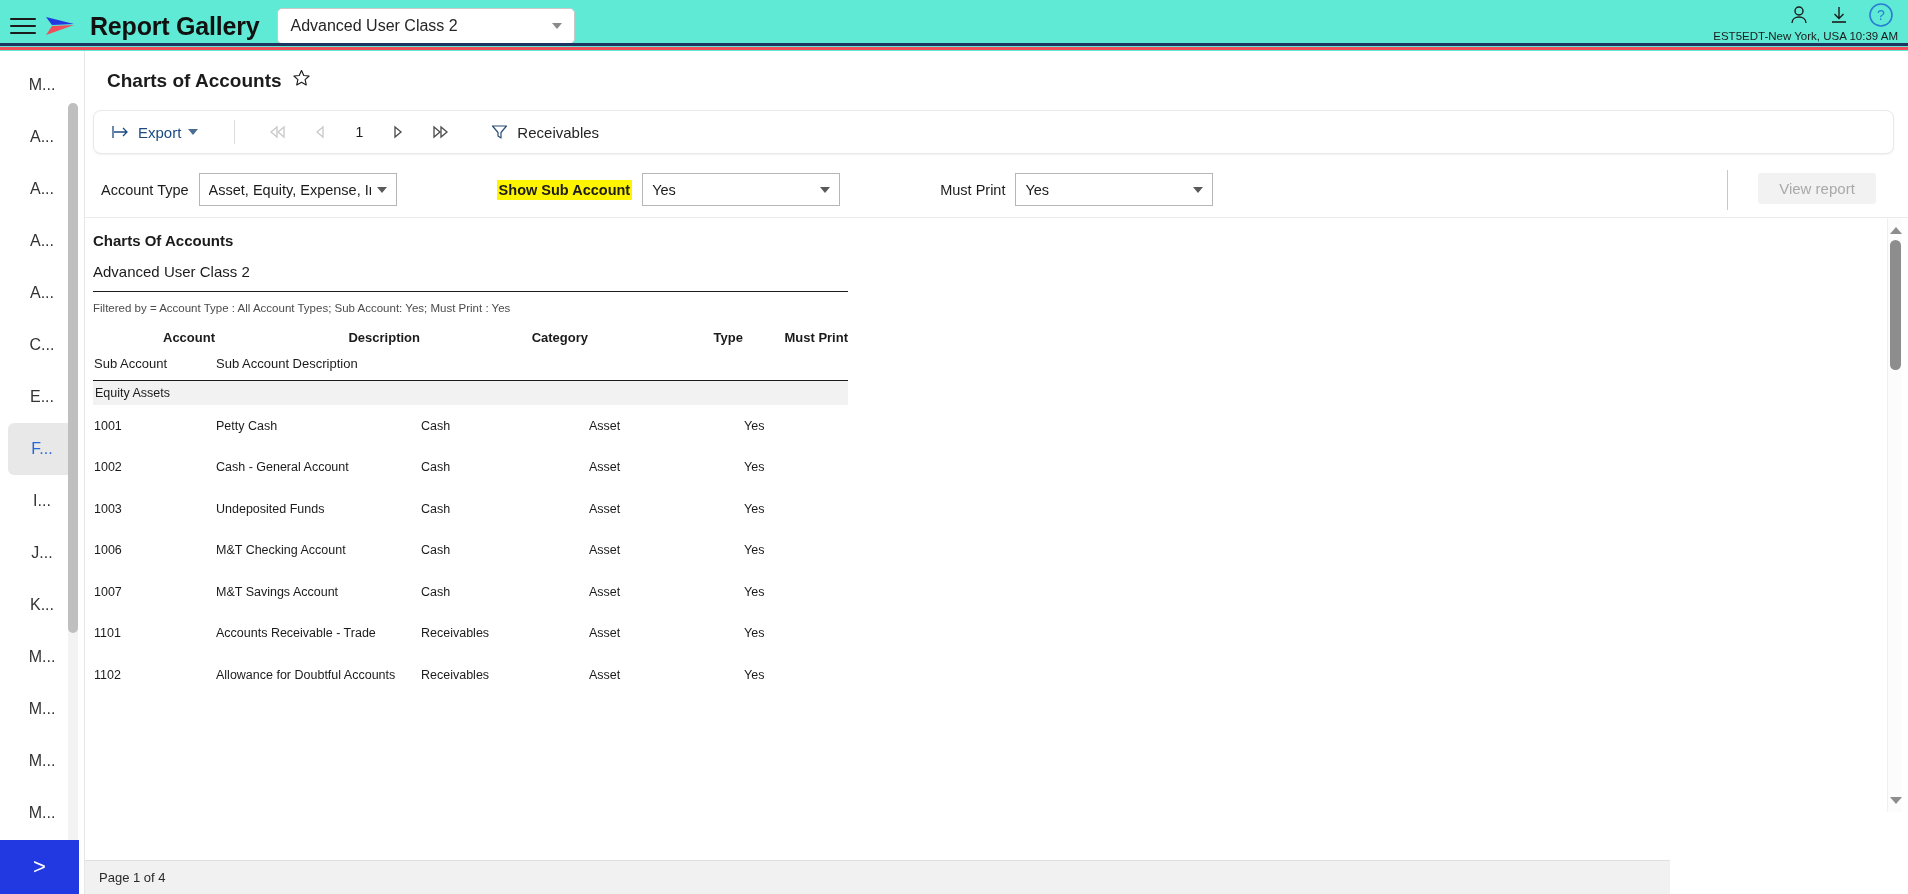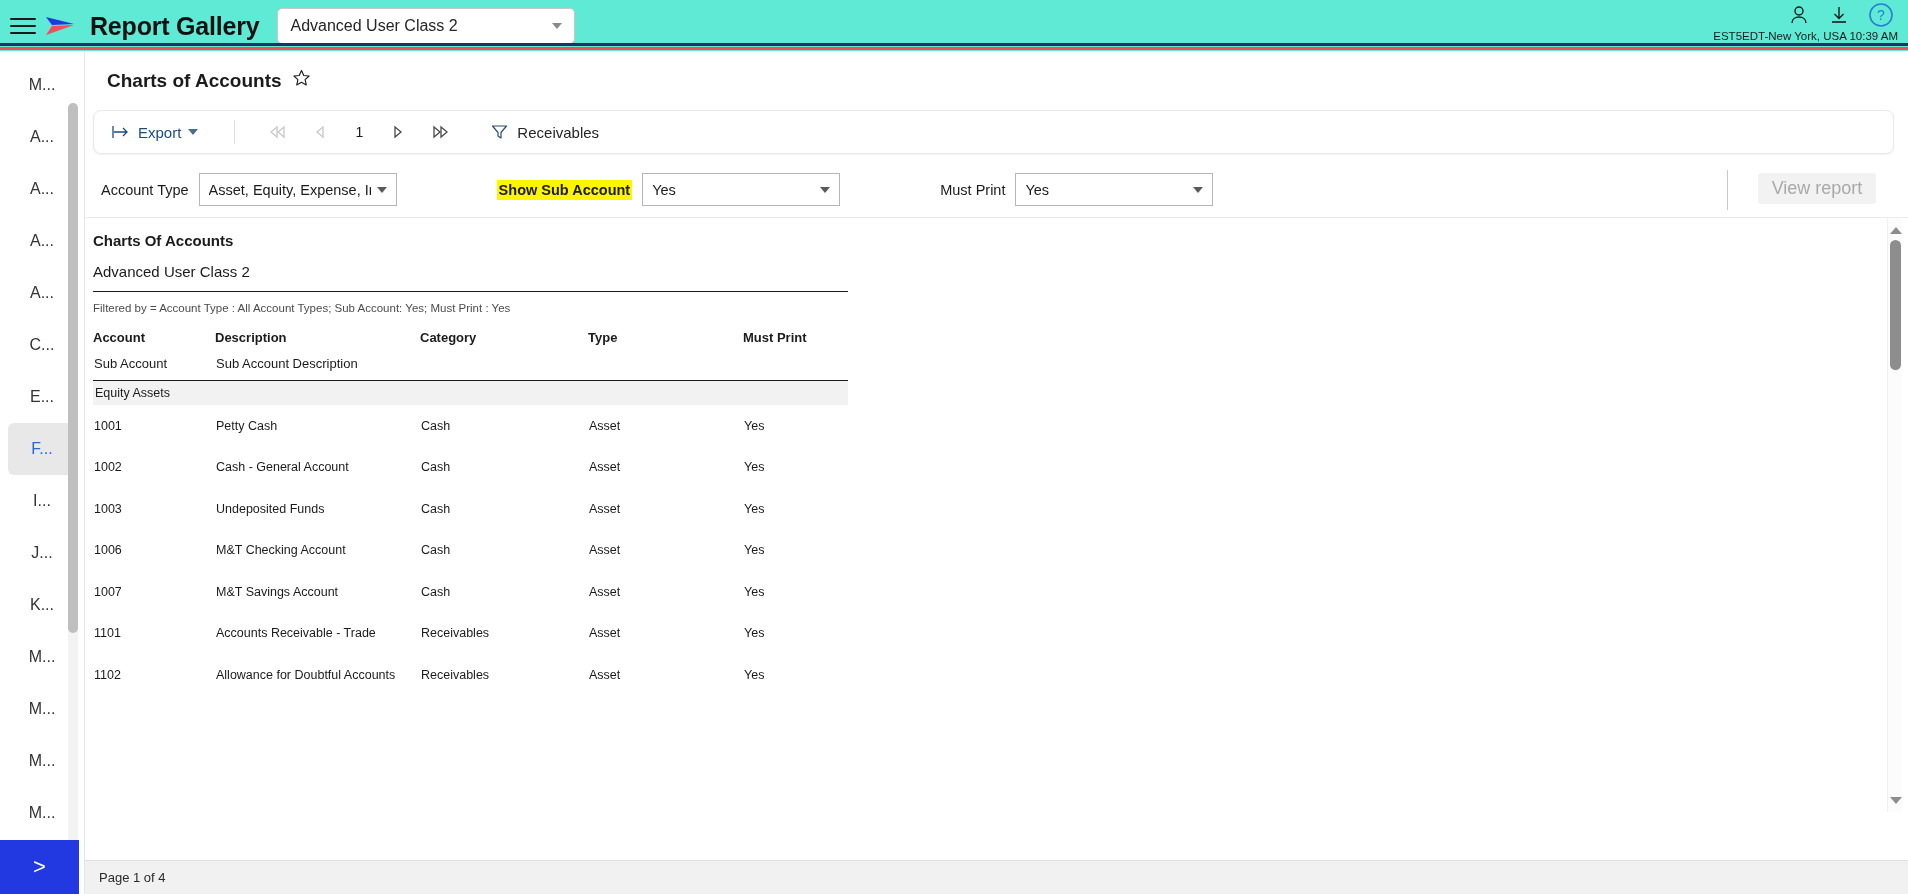--- a/index.html
+++ b/index.html
@@ -150,38 +150,38 @@
     height: 33px; border: 1px solid #b6b6b6; background: #fff;
     display: flex; align-items: center; justify-content: space-between;
     padding: 0 9px; font-size: 14.5px; color: #1b1b1b; cursor: pointer;
     overflow: hidden; white-space: nowrap;
   }
   .pselect .txt { overflow: hidden; text-overflow: clip; }
   .vr-sep { position: absolute; right: 180px; top: 8px; width: 1px; height: 40px; background: #c9c9c9; }
   .viewreport {
     position: absolute; right: 32px; top: 11px;
     width: 118px; height: 31px; background: #f2f2f2; color: #a9a9a9;
-    border: none; border-radius: 3px; font-size: 18px;
+    border: none; border-radius: 3px; font-size: 15px;
     font-family: "Liberation Sans", sans-serif;
     display: flex; align-items: center; justify-content: center; cursor: default;
   }
 
   
   .report-area {
     position: relative; height: 597px; background: #fff; overflow: hidden;
   }
   .report-inner { padding: 14px 0 0 8px; }
   .rep-title { font-size: 15px; font-weight: bold; color: #1b1b1b; padding-left: 0px; }
   .rep-sub { font-size: 15px; color: #1b1b1b; margin-top: 14px; }
   .rep-rule { width: 755px; height: 1px; background: #1b1b1b; margin-top: 11px; }
   .rep-filter { font-size: 11.5px; color: #4c4c4c; margin-top: 10px; }
 
   table.rep { border-collapse: collapse; margin-top: 12px; width: 755px; table-layout: fixed; }
   table.rep th, table.rep td { text-align: left; font-weight: normal; }
-  table.rep th { font-size: 13px; font-weight: bold; color: #1b1b1b; padding: 4px 0 10px 0; }
+  table.rep th { font-size: 13px; font-weight: bold; color: #1b1b1b; padding: 4px 0 10px 0; text-align: right; }
   .subhdr td { font-size: 13px; font-weight: bold; color: #1b1b1b; padding-bottom: 9px; }
   .grouprow td {
     background: #f2f2f2; font-size: 12.5px; color: #1b1b1b;
     padding: 5px 0 5px 2px;
     border-top: 1px solid #1b1b1b;
   }
   .datarow td { font-size: 12.5px; color: #1b1b1b; height: 41.5px; vertical-align: middle; }
   .c-acct { width: 122px; }
   .c-desc { width: 205px; }
   .c-cat  { width: 168px; }
@@ -199,21 +199,21 @@
   .rs-arrow.up { top: 4px; }
   .rs-arrow.down { bottom: 4px; }
   .rs-thumb {
     position: absolute; left: 2px; top: 22px; width: 11px; height: 130px;
     background: #8d8d8d; border-radius: 6px; cursor: pointer;
   }
   .tri-up { width:0;height:0;border-left:6px solid transparent;border-right:6px solid transparent;border-bottom:7px solid #8d8d8d; }
   .tri-down { width:0;height:0;border-left:6px solid transparent;border-right:6px solid transparent;border-top:7px solid #8d8d8d; }
 
   .statusbar {
-    position: absolute; bottom: 0; left: 0; width: 1823px; height: 34px;
+    position: absolute; bottom: 0; left: 0; width: 1585px; height: 34px;
     background: #f1f1f1; border-top: 1px solid #e0e0e0;
     display: flex; align-items: center; padding-left: 14px;
     font-size: 13px; color: #2a2a2a;
   }
 </style>
 </head>
 <body>
 
 <div class="topbar">
   <div class="hamburger">

